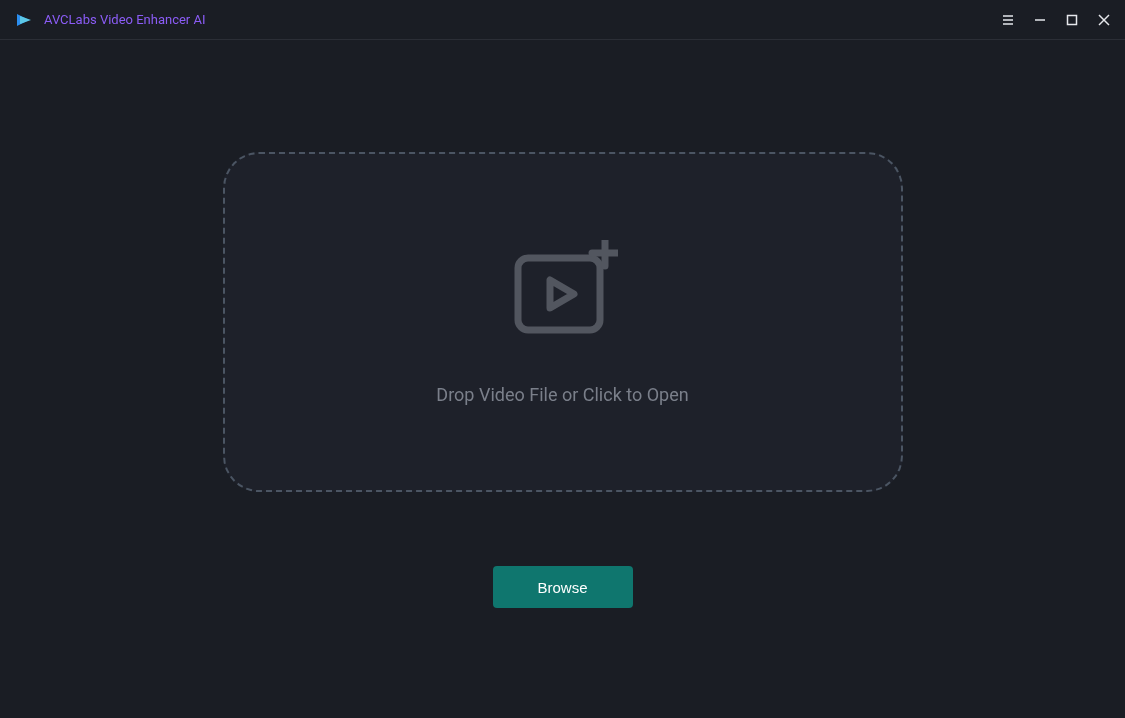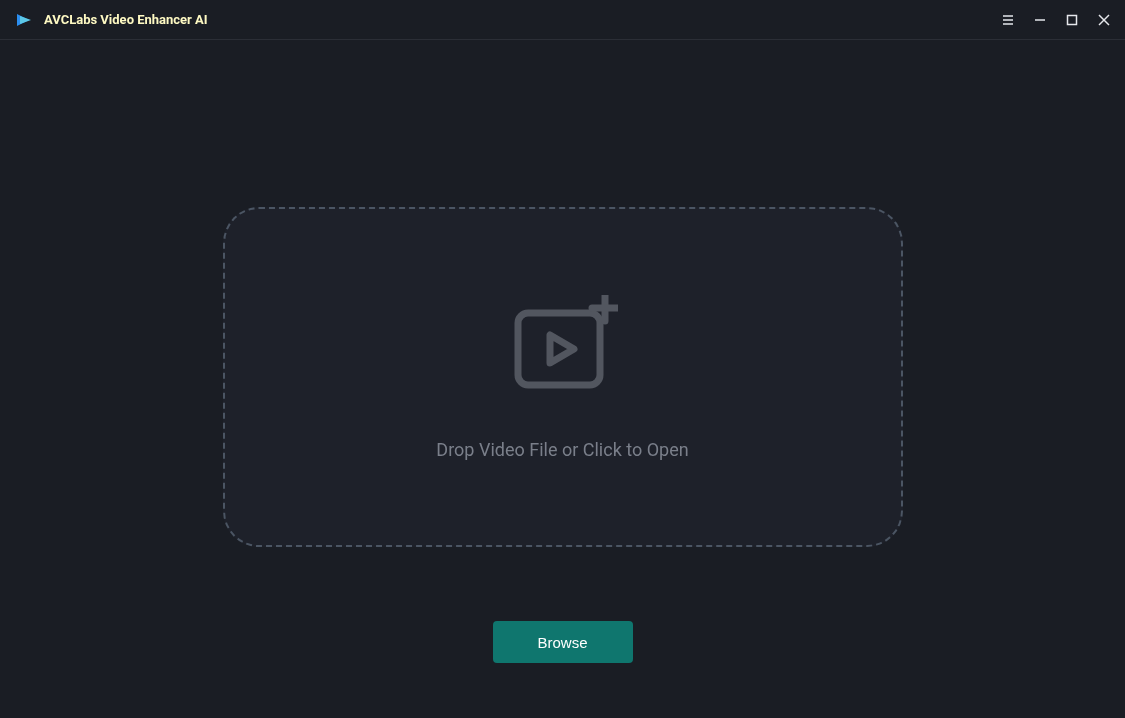--- a/index.html
+++ b/index.html
@@ -34,23 +34,23 @@
     
     .app-logo {
       width: 20px;
       height: 20px;
       display: flex;
       align-items: center;
       justify-content: center;
     }
     
     .app-title {
-      color: #fef9c3;
+      color: #8b5cf6;
       font-size: 13px;
-      font-weight: 700;
+      font-weight: 400;
     }
     
     .titlebar-right {
       display: flex;
       align-items: center;
       gap: 18px;
     }
     
     .titlebar-icon {
       width: 14px;
@@ -60,21 +60,21 @@
       justify-content: center;
       cursor: pointer;
       color: #e5e7eb;
     }
     
     .main-content {
       height: calc(100% - 40px);
       display: flex;
       flex-direction: column;
       align-items: center;
-      justify-content: center;
+      justify-content: flex-start;
       background: #1a1d24;
       padding-top: 112px;
     }
     
     .drop-zone {
       width: 680px;
       height: 340px;
       border: 2px dashed #4b5563;
       border-radius: 36px;
       display: flex;

